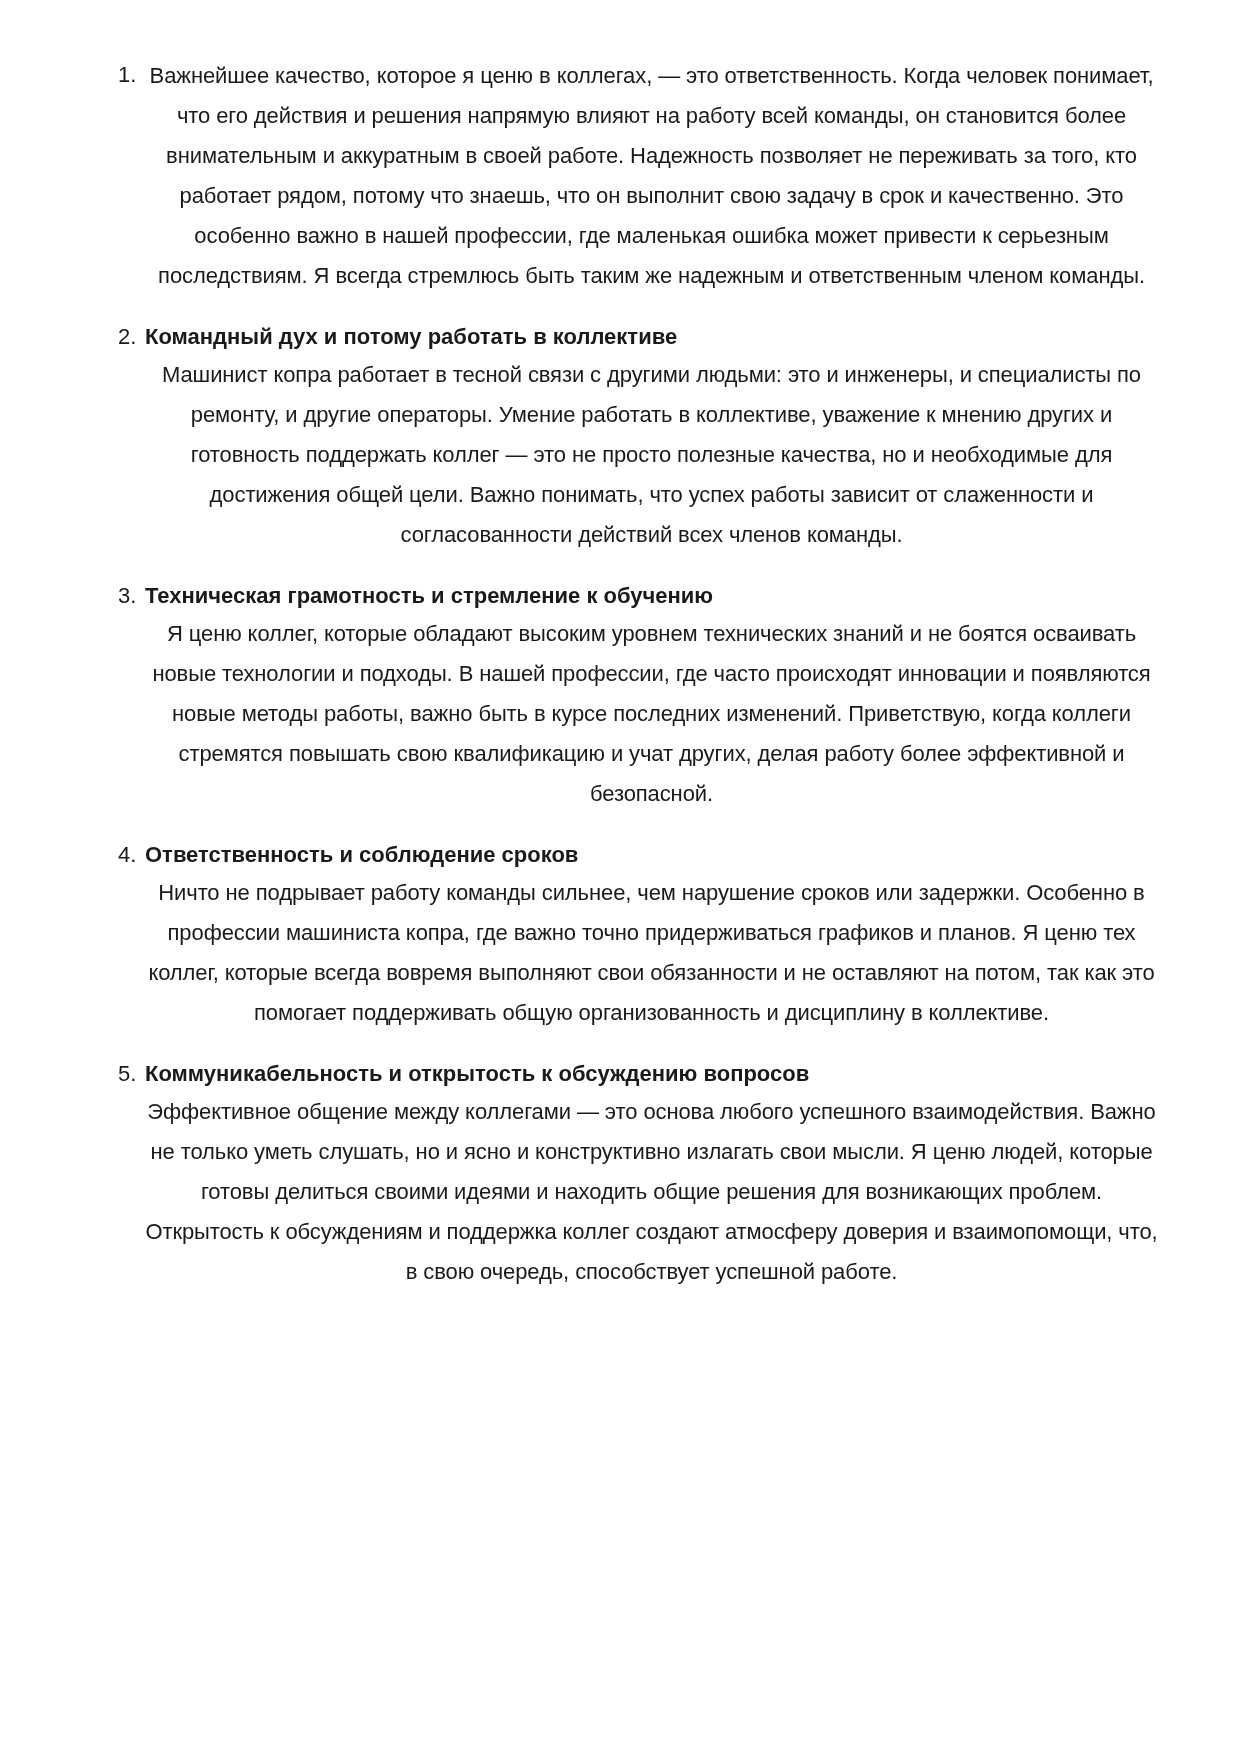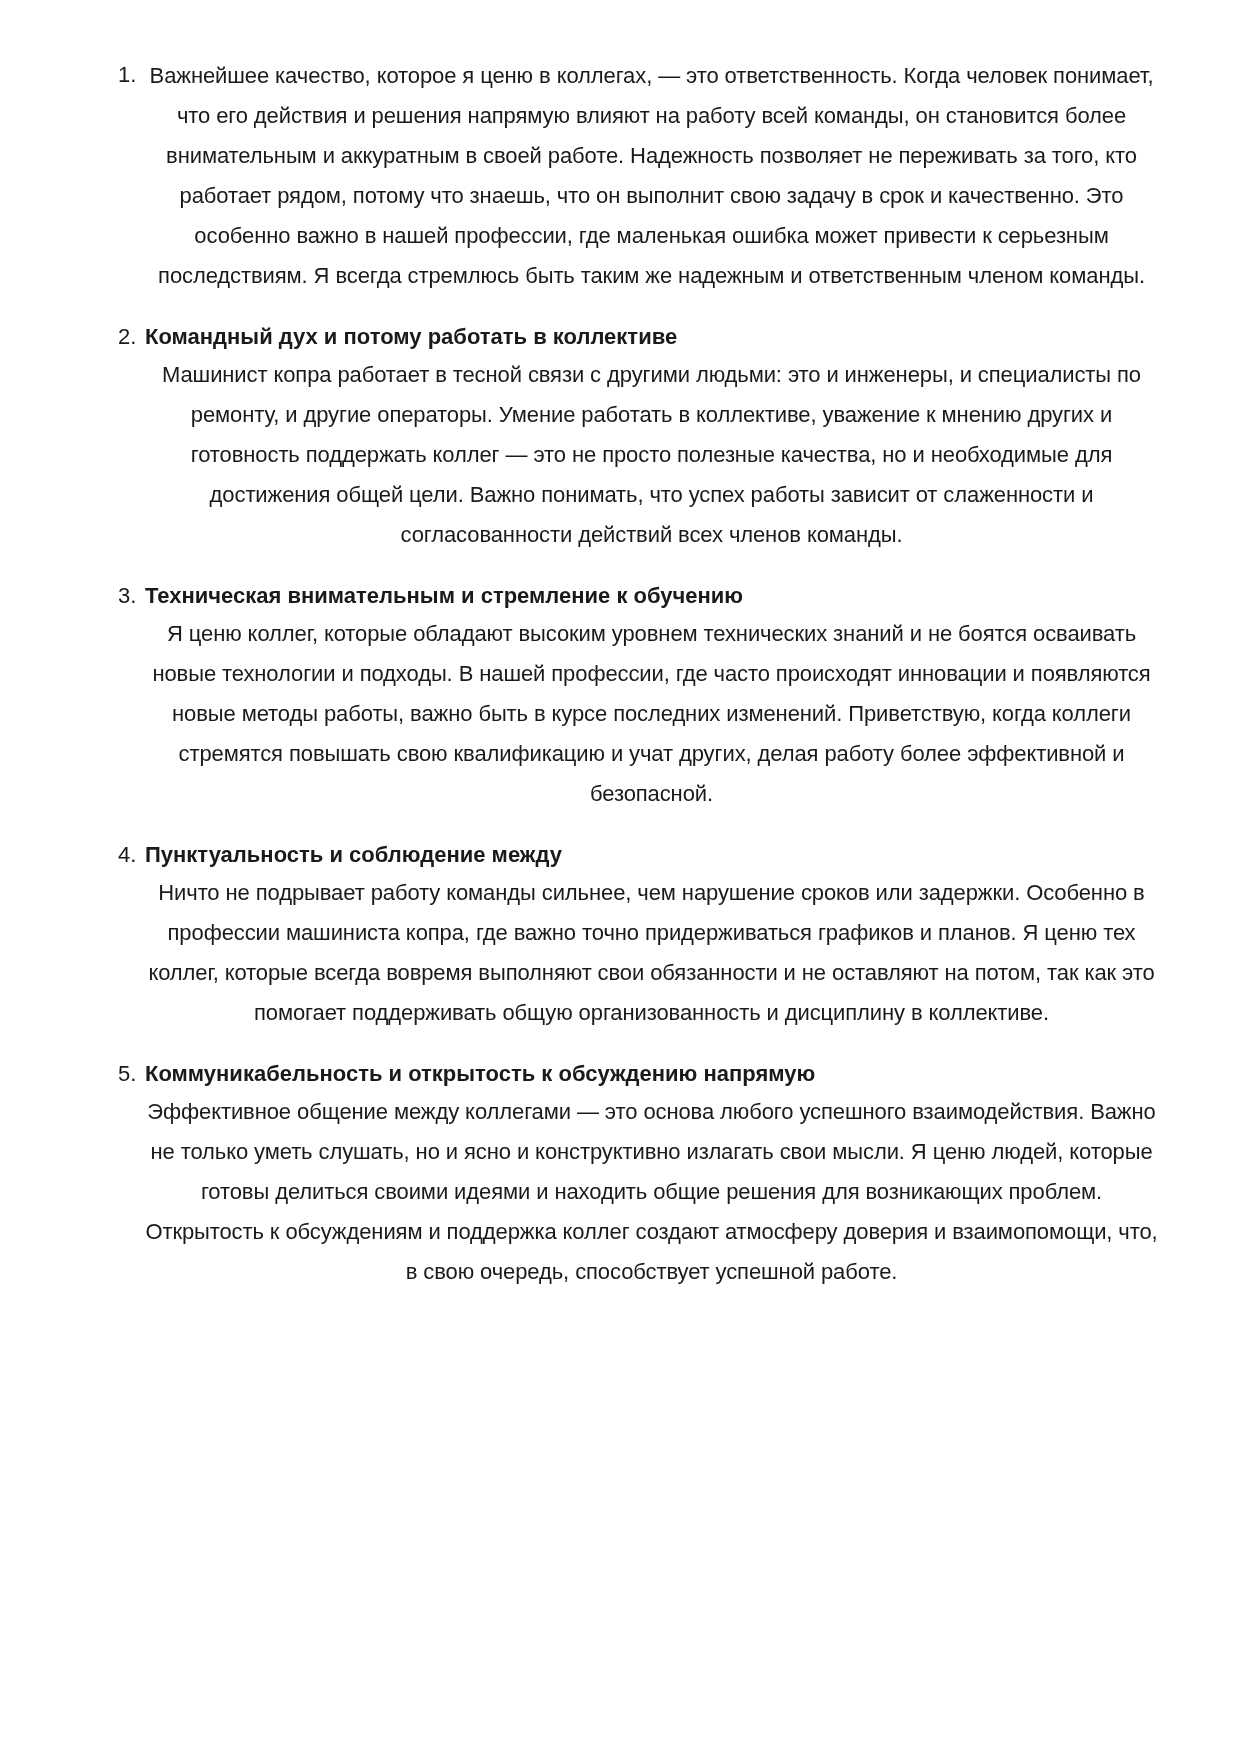--- a/index.html
+++ b/index.html
@@ -62,27 +62,27 @@
       <span class="num">1.</span>
       <p class="body-text">Важнейшее качество, которое я ценю в коллегах, — это ответственность. Когда человек понимает, что его действия и решения напрямую влияют на работу всей команды, он становится более внимательным и аккуратным в своей работе. Надежность позволяет не переживать за того, кто работает рядом, потому что знаешь, что он выполнит свою задачу в срок и качественно. Это особенно важно в нашей профессии, где маленькая ошибка может привести к серьезным последствиям. Я всегда стремлюсь быть таким же надежным и ответственным членом команды.</p>
     </li>
     <li class="item">
       <span class="num">2.</span>
       <p class="heading">Командный дух и потому работать в коллективе</p>
       <p class="body-text">Машинист копра работает в тесной связи с другими людьми: это и инженеры, и специалисты по ремонту, и другие операторы. Умение работать в коллективе, уважение к мнению других и готовность поддержать коллег — это не просто полезные качества, но и необходимые для достижения общей цели. Важно понимать, что успех работы зависит от слаженности и согласованности действий всех членов команды.</p>
     </li>
     <li class="item">
       <span class="num">3.</span>
-      <p class="heading">Техническая внимательным и стремление к обучению</p>
+      <p class="heading">Техническая грамотность и стремление к обучению</p>
       <p class="body-text">Я ценю коллег, которые обладают высоким уровнем технических знаний и не боятся осваивать новые технологии и подходы. В нашей профессии, где часто происходят инновации и появляются новые методы работы, важно быть в курсе последних изменений. Приветствую, когда коллеги стремятся повышать свою квалификацию и учат других, делая работу более эффективной и безопасной.</p>
     </li>
     <li class="item">
       <span class="num">4.</span>
-      <p class="heading">Пунктуальность и соблюдение между</p>
+      <p class="heading">Ответственность и соблюдение сроков</p>
       <p class="body-text">Ничто не подрывает работу команды сильнее, чем нарушение сроков или задержки. Особенно в профессии машиниста копра, где важно точно придерживаться графиков и планов. Я ценю тех коллег, которые всегда вовремя выполняют свои обязанности и не оставляют на потом, так как это помогает поддерживать общую организованность и дисциплину в коллективе.</p>
     </li>
     <li class="item">
       <span class="num">5.</span>
-      <p class="heading">Коммуникабельность и открытость к обсуждению напрямую</p>
+      <p class="heading">Коммуникабельность и открытость к обсуждению вопросов</p>
       <p class="body-text">Эффективное общение между коллегами — это основа любого успешного взаимодействия. Важно не только уметь слушать, но и ясно и конструктивно излагать свои мысли. Я ценю людей, которые готовы делиться своими идеями и находить общие решения для возникающих проблем. Открытость к обсуждениям и поддержка коллег создают атмосферу доверия и взаимопомощи, что, в свою очередь, способствует успешной работе.</p>
     </li>
   </ol>
 </div>
 
 </body></html>

